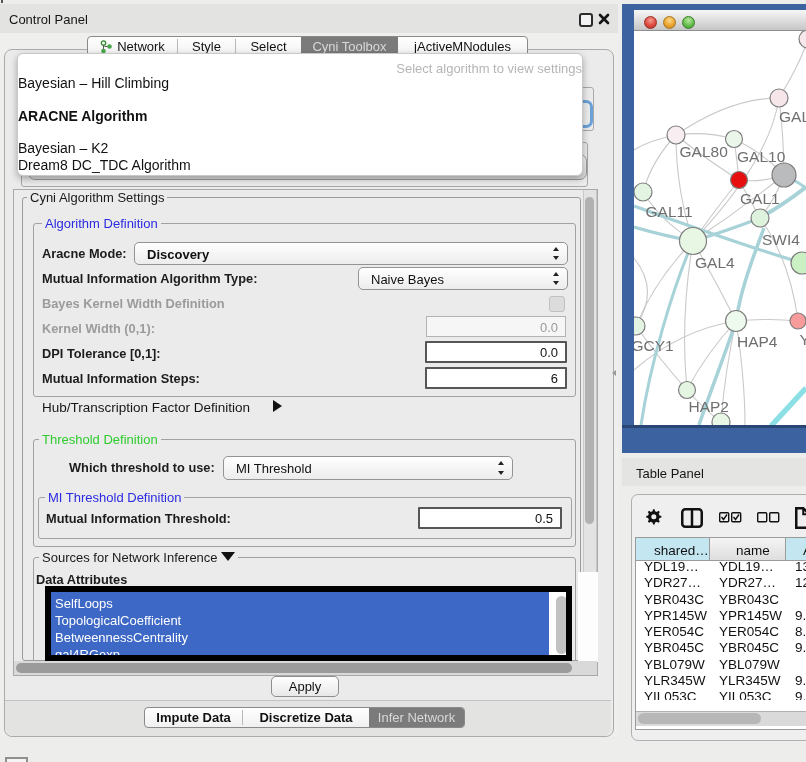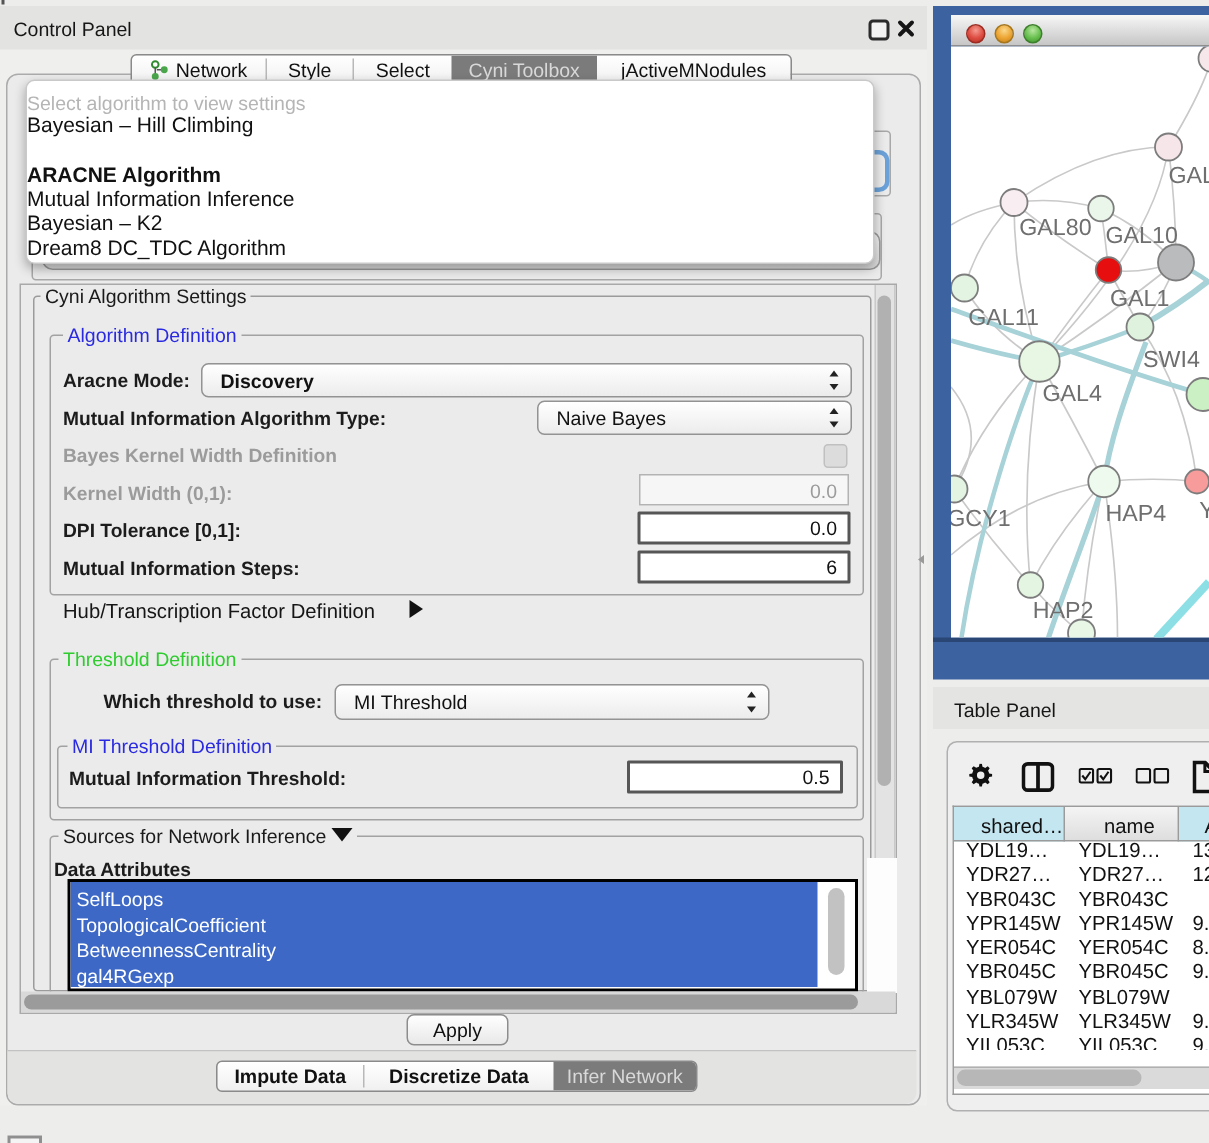--- a/index.html
+++ b/index.html
@@ -57,24 +57,23 @@
   <div class="seg" style="left:213px;width:97px;background:#7b7b7b;color:#d9d9d9;">Cyni Toolbox</div>
   <div class="seg" style="left:310px;width:129px;">jActiveMNodules</div>
 </div>
 
 <div class="grp" style="left:21px;top:87px;width:571px;height:42px;border-color:#a8a8a8;"></div>
 <div class="abs" style="left:574px;top:100px;width:13px;height:22px;border:3px solid #6aa1d8;border-radius:7px;background:#ebebeb;"></div>
 <div class="grp" style="left:21px;top:142px;width:565px;height:43px;border-color:#a8a8a8;"></div>
 <div class="abs" style="left:28px;top:154px;width:559px;height:26px;background:linear-gradient(#f5f5f5,#d9d9d9);border:1px solid #9a9a9a;border-radius:7px;box-sizing:border-box;"></div>
 
 <div class="abs" style="left:17px;top:53px;width:564px;height:121px;background:#ffffff;border:1px solid #c9c9c9;border-radius:6px;box-shadow:0 3px 7px rgba(0,0,0,0.30);">
-  <div class="abs" style="left:0;top:7px;width:100%;text-align:left;font-size:13px;color:#b5b5b5;">Select algorithm to view settings</div>
+  <div class="abs" style="left:0;top:7px;width:100%;text-align:right;font-size:13px;color:#b5b5b5;">Select algorithm to view settings</div>
   <div class="ddi" style="top:29px;">Bayesian – Hill Climbing</div>
   <div class="ddi" style="top:61.5px;font-weight:bold;">ARACNE Algorithm</div>
-  <div class="ddi" style="top:78px;">Mutual Information Inference</div>
   <div class="ddi" style="top:94px;">Bayesian – K2</div>
   <div class="ddi" style="top:110.5px;">Dream8 DC_TDC Algorithm</div>
 </div>
 
 <div class="abs" style="left:13px;top:189px;width:583px;height:485px;border:1px solid #a9a9a9;"></div>
 <div class="grp" style="left:22px;top:197px;width:557px;height:462px;border-color:#9b9b9b;">
   <span class="glabel" style="left:4px;background:#ebebeb;">Cyni Algorithm Settings</span>
 </div>
 
 <div class="abs" style="left:578px;top:572px;width:20px;height:90px;background:#fdfdfd;"></div>
@@ -128,21 +127,21 @@
 <div class="boldlab" style="left:46px;top:511px;">Mutual Information Threshold:</div>
 <div class="tfield" style="left:418px;top:507px;width:144px;height:22px;box-sizing:border-box;">
     <span>0.5</span>
   </div>
 
 <div class="grp" style="left:33px;top:557px;width:541px;height:104px;">
   <span class="glabel">Sources for Network Inference <span style="display:inline-block;width:0;height:0;border-left:7px solid transparent;border-right:7px solid transparent;border-top:9px solid #111;vertical-align:1px;"></span></span>
 </div>
 <div class="boldlab" style="left:36px;top:572px;">Data Attributes</div>
 
-<div class="abs" style="left:45px;top:586px;width:527px;height:75px;background:#ffffff;border:2px solid #000000;box-sizing:border-box;overflow:hidden;">
+<div class="abs" style="left:45px;top:586px;width:527px;height:75px;background:#ffffff;border:6px solid #000000;box-sizing:border-box;overflow:hidden;">
   <div class="abs" style="left:0;top:0;width:498px;height:70px;background:#3d68c5;"></div>
   <div class="abs" style="left:4px;top:3px;font-size:13px;color:#fff;line-height:17px;">SelfLoops<br>TopologicalCoefficient<br>BetweennessCentrality<br>gal4RGexp</div>
   <div class="abs" style="left:505px;top:4px;width:11px;height:58px;background:#c2c2c2;border-radius:6px;"></div>
 </div>
 
 <div class="abs" style="left:583px;top:190px;width:14px;height:382px;background:#e3e3e3;border-left:1px solid #c9c9c9;border-right:1px solid #c9c9c9;box-sizing:border-box;"></div>
 <div class="abs" style="left:585px;top:197px;width:9px;height:327px;background:#b1b1b1;border-radius:5px;"></div>
 
 <div class="abs" style="left:14px;top:661px;width:583px;height:14px;background:#d9d9d9;"></div>
 <div class="abs" style="left:16px;top:663px;width:556px;height:10px;background:#9b9b9b;border-radius:5px;"></div>

